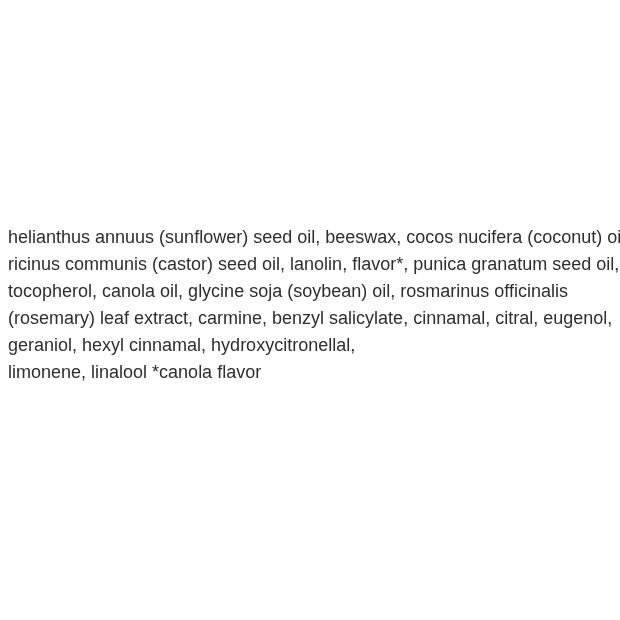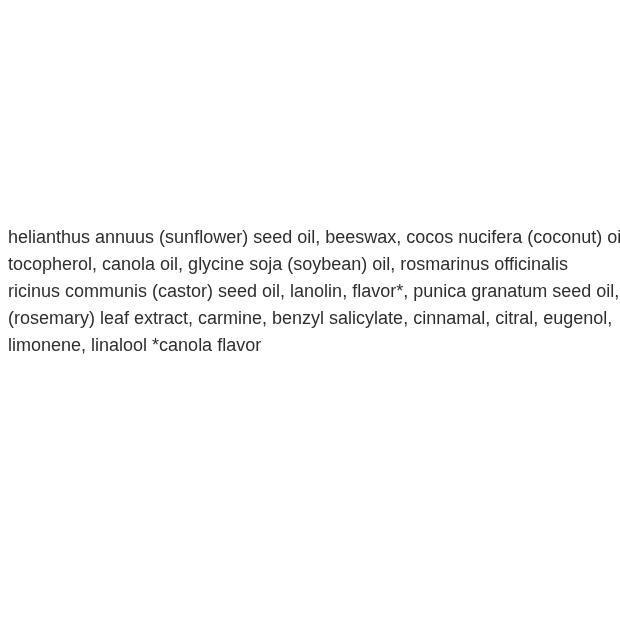--- a/index.html
+++ b/index.html
@@ -29,18 +29,19 @@
   .line {
     white-space: nowrap;
   }
 </style>
 </head>
 <body>
 
 <div class="canvas">
   <div class="text-block">
     <div class="line">helianthus annuus (sunflower) seed oil, beeswax, cocos nucifera (coconut) oil,</div>
+    <div class="line">ricinus communis (castor) seed oil, lanolin, flavor*, punica granatum seed oil,</div>
     <div class="line">tocopherol, canola oil, glycine soja (soybean) oil, rosmarinus officinalis</div>
-    <div class="line">ricinus communis (castor) seed oil, lanolin, flavor*, punica granatum seed oil,</div>
     <div class="line">(rosemary) leaf extract, carmine, benzyl salicylate, cinnamal, citral, eugenol,</div>
+    <div class="line">geraniol, hexyl cinnamal, hydroxycitronellal,</div>
     <div class="line">limonene, linalool *canola flavor</div>
   </div>
 </div>
 
 </body></html>

